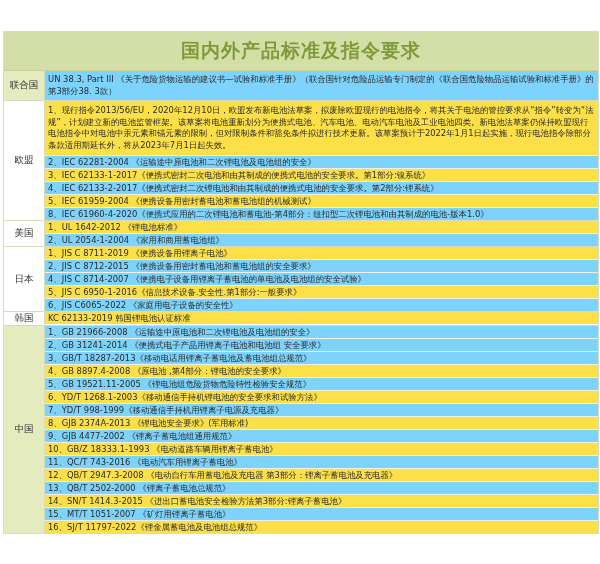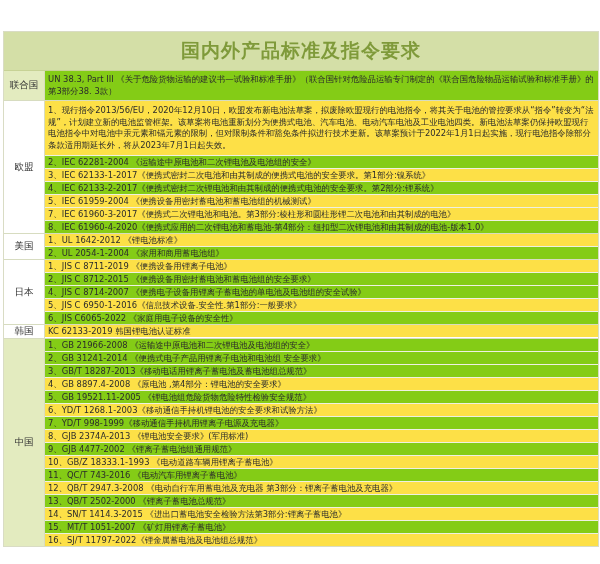--- a/index.html
+++ b/index.html
@@ -19,21 +19,21 @@
     font-size: 9.5px; color: #333; border-right: 1px solid #d7dcc0; text-align: center;
   }
   .country.green { background: #e3ebbf; }
   .country.white { background: #ffffff; }
   .items { flex: 1; }
   .row {
     font-size: 8.4px; color: #2b2b2b; padding: 0 3px; line-height: 12px; height: 12px;
     white-space: nowrap; overflow: hidden; border-bottom: 1px solid #eef0e2;
   }
   .row:last-child { border-bottom: none; }
-  .row.g { background: #84cc16; }
+  .row.g { background: #7dd3fc; }
   .row.w { background: #fde047; }
   .row.multi { height: auto; white-space: normal; line-height: 11.5px; padding-top: 4px; padding-bottom: 4px; }
   .un .row.multi { padding-top: 3px; padding-bottom: 3px; }
 </style>
 </head>
 <body>
 
 <div class="sheet">
   <div class="title-bar">
     <span>国内外产品标准及指令要求</span>
@@ -47,21 +47,20 @@
   </div>
 
   <div class="group">
     <div class="country white">欧盟</div>
     <div class="items">
       <div class="row w multi">1、现行指令2013/56/EU，2020年12月10日，欧盟发布新电池法草案，拟废除欧盟现行的电池指令，将其关于电池的管控要求从“指令”转变为“法规”，计划建立新的电池监管框架。该草案将电池重新划分为便携式电池、汽车电池、电动汽车电池及工业电池四类。新电池法草案仍保持欧盟现行电池指令中对电池中汞元素和镉元素的限制，但对限制条件和豁免条件拟进行技术更新。该草案预计于2022年1月1日起实施，现行电池指令除部分条款适用期延长外，将从2023年7月1日起失效。</div>
       <div class="row g">2、IEC 62281-2004 《运输途中原电池和二次锂电池及电池组的安全》</div>
       <div class="row w">3、IEC 62133-1-2017《便携式密封二次电池和由其制成的便携式电池的安全要求。第1部分:镍系统》</div>
       <div class="row g">4、IEC 62133-2-2017《便携式密封二次锂电池和由其制成的便携式电池的安全要求。第2部分:锂系统》</div>
       <div class="row w">5、IEC 61959-2004 《便携设备用密封蓄电池和蓄电池组的机械测试》</div>
-      <div class="row w">7、IEC 61960-3-2017《便携式二次锂电池和电池。第3部分:棱柱形和圆柱形锂二次电池和由其制成的电池》</div>
       <div class="row g">8、IEC 61960-4-2020《便携式应用的二次锂电池和蓄电池-第4部分：纽扣型二次锂电池和由其制成的电池-版本1.0》</div>
     </div>
   </div>
 
   <div class="group">
     <div class="country white">美国</div>
     <div class="items">
       <div class="row w">1、UL 1642-2012 《锂电池标准》</div>
       <div class="row g">2、UL 2054-1-2004 《家用和商用蓄电池组》</div>
     </div>

